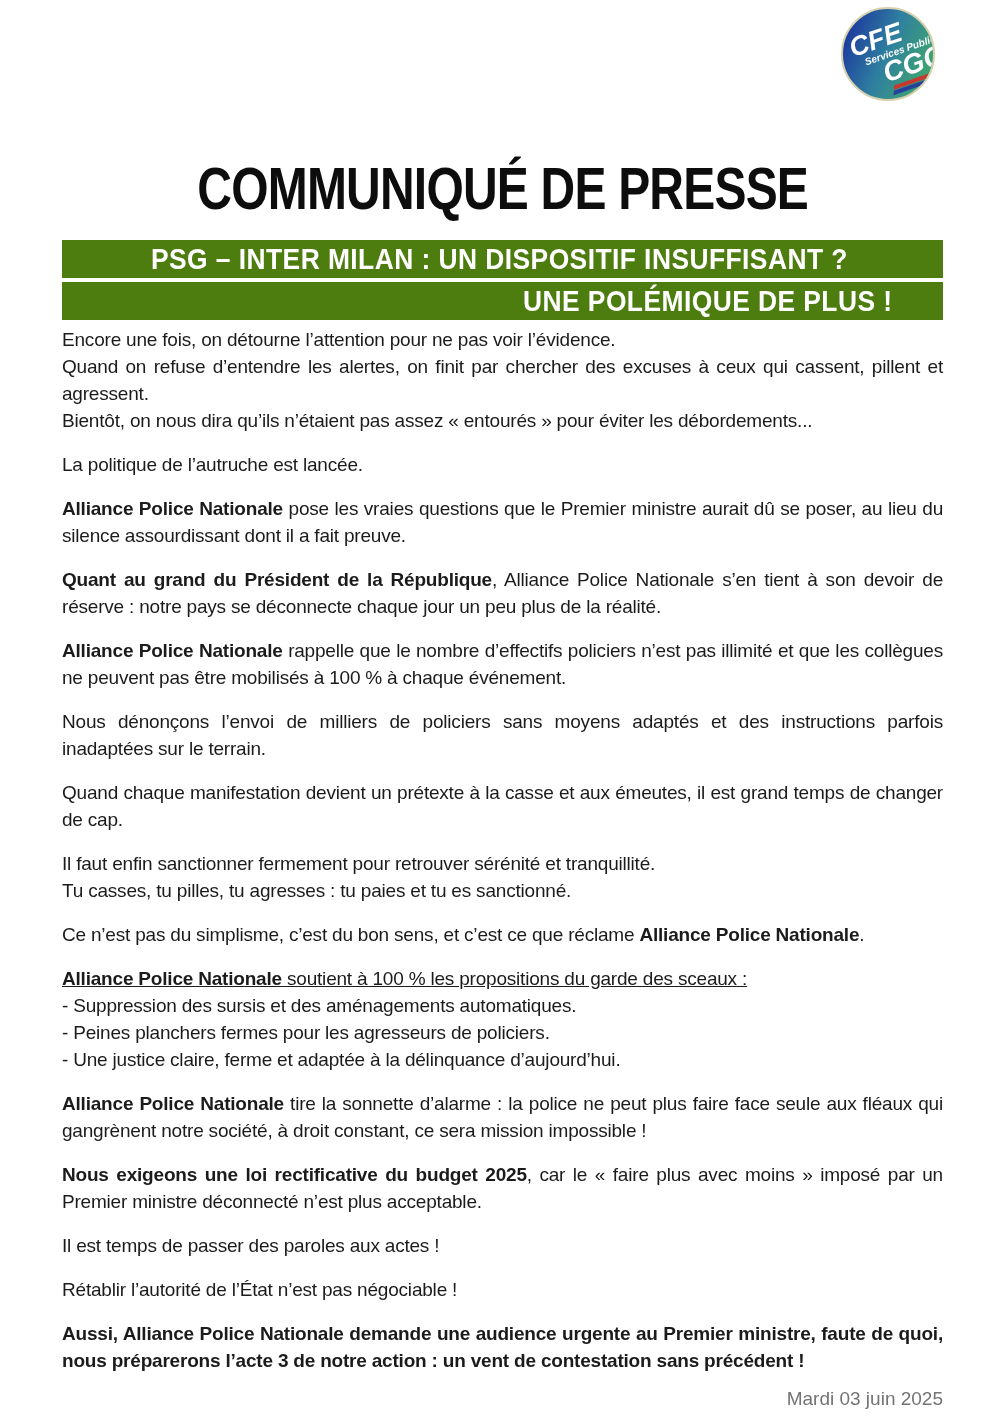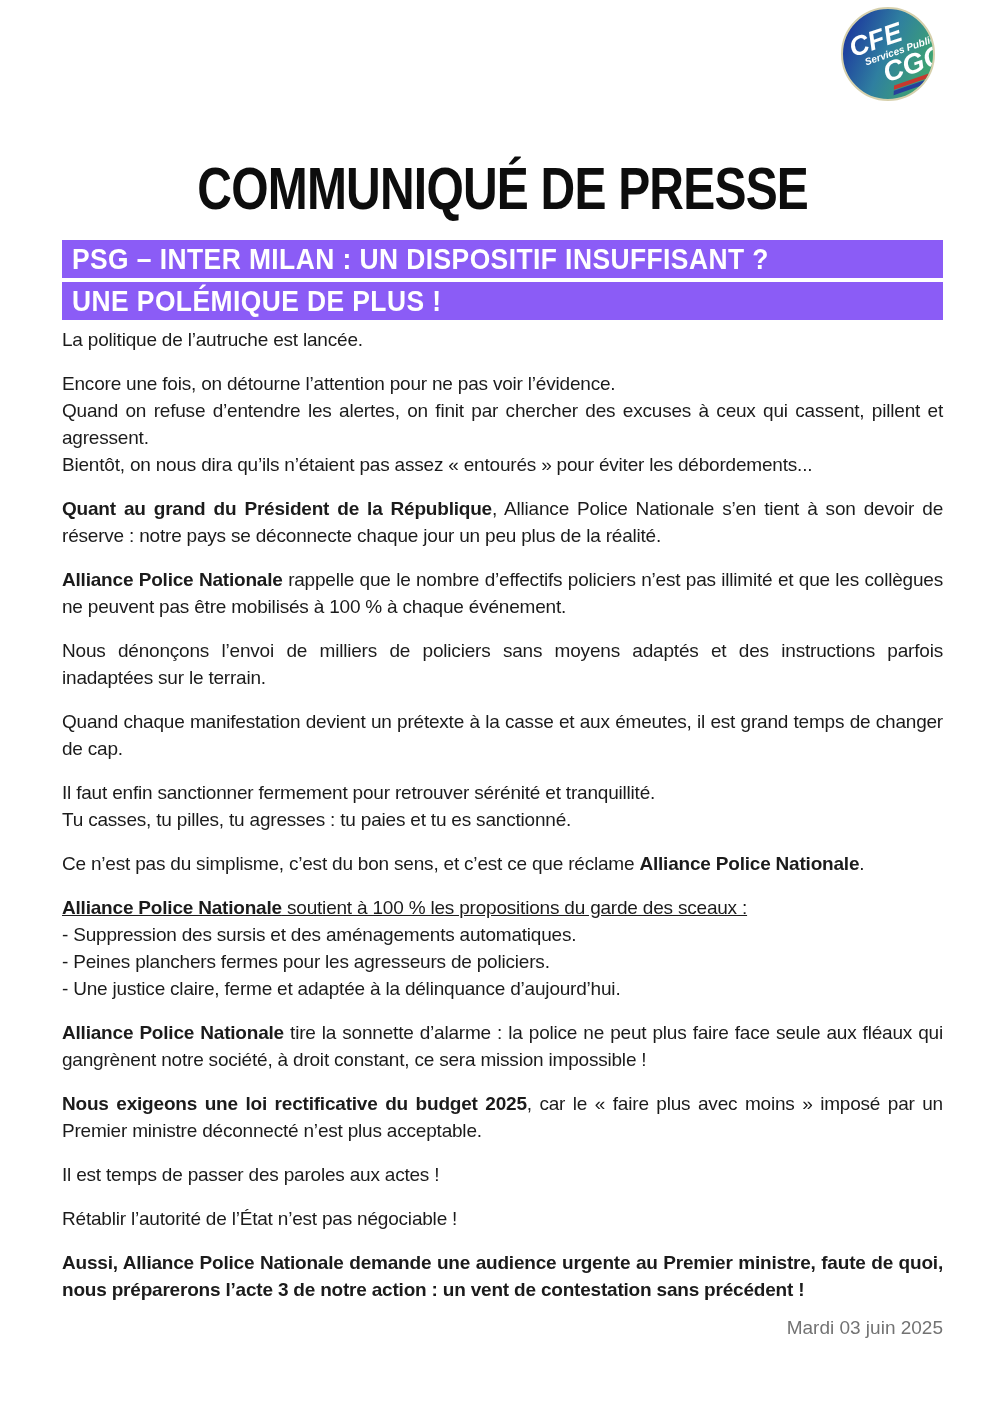--- a/index.html
+++ b/index.html
@@ -40,22 +40,22 @@
   
   .doc-title{
     text-align:center;margin-top:14px;font-weight:bold;font-size:60px;line-height:50px;
     letter-spacing:-1px;color:#0d0d0d;white-space:nowrap;
   }
   .doc-title span{display:inline-block;transform:scaleX(0.8);}
 
   
   .bars{margin-top:26px;}
   .bar{
-    background:#8b5cf6;color:#ffffff;height:38px;line-height:38px;
-    padding-left:10px;margin-bottom:4px;overflow:hidden;white-space:nowrap;
+    background:#4d7c0f;color:#ffffff;height:38px;line-height:38px;
+    padding-left:10px;margin-bottom:4px;overflow:hidden;white-space:nowrap;text-align:right;
   }
   .bar span{
     display:inline-block;font-weight:bold;font-size:30px;letter-spacing:0.5px;
     transform:scaleX(0.88);transform-origin:left center;
   }
 
   
   .body-text{margin-top:6px;font-size:19px;line-height:27px;letter-spacing:-0.2px;color:#1b1b1b;}
   .para{white-space:pre-wrap;text-align:justify;margin:17px 0 0 0;}
   .para:first-child{margin-top:0;}
@@ -89,24 +89,25 @@
   <div class="bars">
     <div class="bar">
       <span>PSG – INTER MILAN : UN DISPOSITIF INSUFFISANT ?</span>
     </div>
     <div class="bar">
       <span>UNE POLÉMIQUE DE PLUS !</span>
     </div>
   </div>
 
   <div class="body-text">
-      <div class="para"><span>La politique de l’autruche est lancée.</span></div>
       <div class="para"><span>Encore une fois, on détourne l’attention pour ne pas voir l’évidence.
 Quand on refuse d’entendre les alertes, on finit par chercher des excuses à ceux qui cassent, pillent et agressent.
 Bientôt, on nous dira qu’ils n’étaient pas assez « entourés » pour éviter les débordements...</span></div>
+      <div class="para"><span>La politique de l’autruche est lancée.</span></div>
+      <div class="para"><span style="font-weight: bold;">Alliance Police Nationale</span><span> pose les vraies questions que le Premier ministre aurait dû se poser, au lieu du silence assourdissant dont il a fait preuve.</span></div>
       <div class="para"><span style="font-weight: bold;">Quant au grand du Président de la République</span><span>, Alliance Police Nationale s’en tient à son devoir de réserve : notre pays se déconnecte chaque jour un peu plus de la réalité.</span></div>
       <div class="para"><span style="font-weight: bold;">Alliance Police Nationale</span><span> rappelle que le nombre d’effectifs policiers n’est pas illimité et que les collègues ne peuvent pas être mobilisés à 100 % à chaque événement.</span></div>
       <div class="para"><span>Nous dénonçons l’envoi de milliers de policiers sans moyens adaptés et des instructions parfois inadaptées sur le terrain.</span></div>
       <div class="para"><span>Quand chaque manifestation devient un prétexte à la casse et aux émeutes, il est grand temps de changer de cap.</span></div>
       <div class="para"><span>Il faut enfin sanctionner fermement pour retrouver sérénité et tranquillité.
 Tu casses, tu pilles, tu agresses : tu paies et tu es sanctionné.</span></div>
       <div class="para"><span>Ce n’est pas du simplisme, c’est du bon sens, et c’est ce que réclame </span><span style="font-weight: bold;">Alliance Police Nationale</span><span>.</span></div>
       <div class="para"><span style="font-weight: bold; text-decoration: underline;">Alliance Police Nationale</span><span style="text-decoration: underline;"> soutient à 100 % les propositions du garde des sceaux :</span><span>
 - Suppression des sursis et des aménagements automatiques.
 - Peines planchers fermes pour les agresseurs de policiers.

